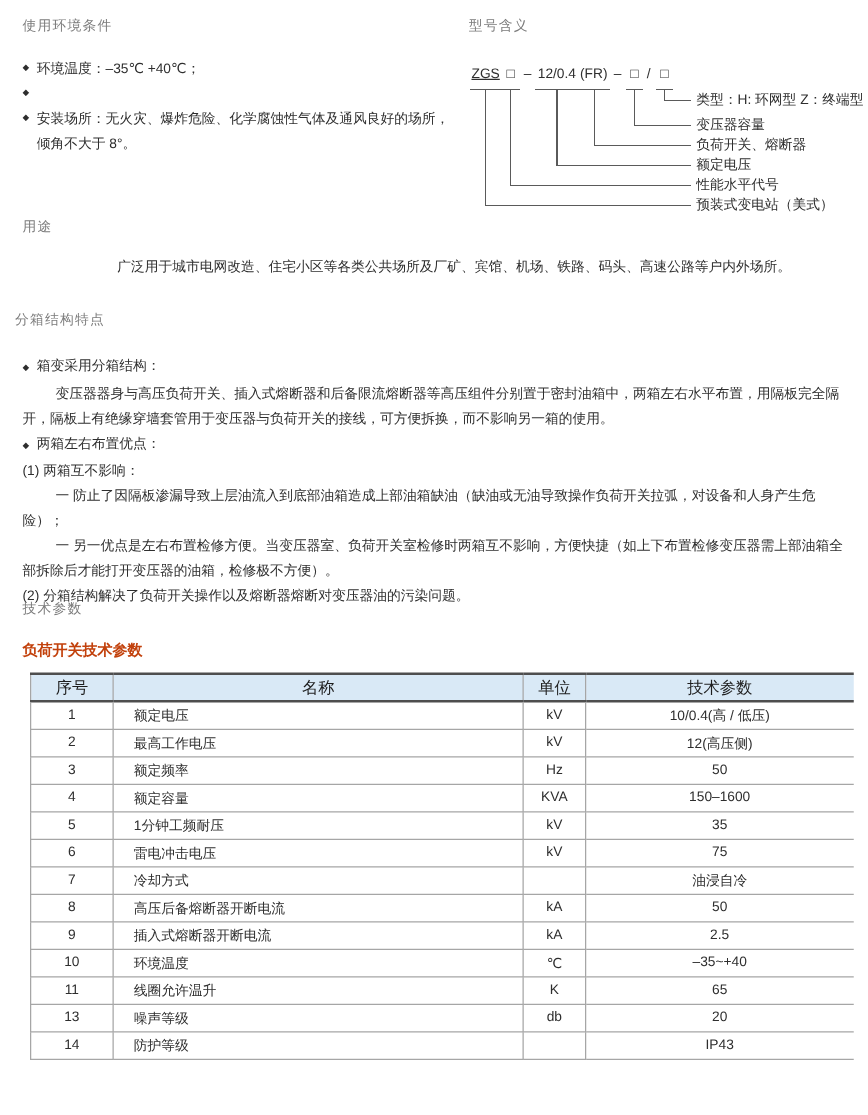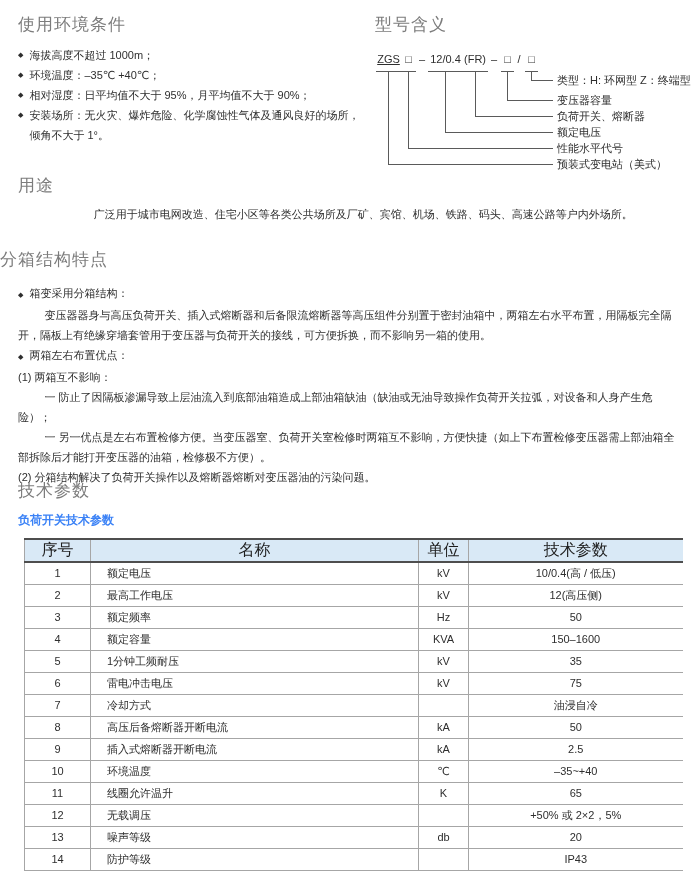--- a/index.html
+++ b/index.html
@@ -7,25 +7,25 @@
   body { font-family:"Liberation Sans","DejaVu Sans",sans-serif; }
   :root{
     --heading-color:#7c7c7c;
     --body-color:#2e2e2e;
     --table-header-bg:#d9e9f6;
     --border-dark:#4e4e4e;
     --border-light:#a6a6a6;
   }
   .page{ position:relative; width:694px; height:892px; background:#fff; color:var(--body-color); overflow:hidden; }
 
-  .section-title{ position:absolute; font-size:17px; font-weight:400; color:var(--heading-color); letter-spacing:1px; white-space:nowrap; }
+  .section-title{ position:absolute; font-size:11px; font-weight:400; color:var(--heading-color); letter-spacing:1px; white-space:nowrap; }
   #env-title{ left:18px; top:13px; }
   #model-title{ left:375px; top:13px; }
   #usage-title{ left:18px; top:174px; }
-  #structure-title{ left:0; top:248px; }
+  #structure-title{ left:12px; top:248px; }
   #params-title{ left:18px; top:479px; }
 
   
   #env-list{ position:absolute; left:18px; top:45px; width:352px; }
   .env-item{ display:flex; font-size:11px; line-height:20px; color:var(--body-color); }
   .diamond{ flex:0 0 auto; font-size:7px; line-height:20px; margin-right:6px; color:var(--body-color); }
 
   
   #model-diagram{ position:absolute; left:375px; top:52px; width:319px; height:125px; font-size:11px; }
   #model-formula{ position:absolute; left:0; top:0; width:100%; height:16px; }
@@ -52,65 +52,60 @@
   
   #usage-text{ position:absolute; left:18px; top:204px; width:662px; font-size:11px; line-height:20px; text-indent:2.6em; color:var(--body-color);text-align:center; }
 
   
   #structure-lines{ position:absolute; left:18px; top:283px; width:663px; }
   .s-line{ font-size:11px; line-height:20px; color:var(--body-color); }
   .s-line.line-para{ text-indent:2.4em; }
   .s-line.line-bullet .diamond{ font-size:7px; margin-right:6px; }
 
   
-  #params-subtitle{ position:absolute; left:18px; top:512px; font-size:12px; font-weight:bold; color:#3b82f6; }
+  #params-subtitle{ position:absolute; left:18px; top:512px; font-size:12px; font-weight:bold; color:#c2410c; }
   #params-table{ position:absolute; left:24px; top:538px; width:658px; border-collapse:collapse; table-layout:fixed; }
   #params-table col.col-idx{ width:66px; }
   #params-table col.col-name{ width:328px; }
   #params-table col.col-unit{ width:50px; }
   #params-table col.col-val{ width:214px; }
   #params-table th{
-    height:22px; font-size:16px; font-weight:400; color:#1d1d1d; text-align:center;
+    height:22px; font-size:13px; font-weight:400; color:#1d1d1d; text-align:center;
     background:var(--table-header-bg);
     border-top:2px solid var(--border-dark);
     border-bottom:2px solid var(--border-dark);
     margin-left:47px;
   }
   #params-table td{ height:22px; font-size:11px; text-align:center; color:var(--body-color); border-bottom:1px solid var(--border-light); }
   #params-table th:first-child, #params-table td:first-child{ border-left:1px solid var(--border-light); }
   #params-table th:nth-child(-n+3), #params-table td:nth-child(-n+3){ border-right:1px solid var(--border-light); }
   #params-table td.name-cell{ text-align:left; padding-left:16px; }
 </style>
 </head>
 <body>
 
 <div class="page">
 
   <div class="section-title" id="env-title">使用环境条件</div>
 
   <div id="env-list">
 
-      <div class="env-item">
-        <span class="diamond">◆</span>
-        <span>海拔高度不超过 1000m；</span>
-      </div>
 
       <div class="env-item">
         <span class="diamond">◆</span>
         <span>环境温度：–35℃ +40℃；</span>
       </div>
 
       <div class="env-item">
         <span class="diamond">◆</span>
-        <span>相对湿度：日平均值不大于 95%，月平均值不大于 90%；</span>
       </div>
 
       <div class="env-item">
         <span class="diamond">◆</span>
-        <span>安装场所：无火灾、爆炸危险、化学腐蚀性气体及通风良好的场所，倾角不大于 1°。</span>
+        <span>安装场所：无火灾、爆炸危险、化学腐蚀性气体及通风良好的场所，倾角不大于 8°。</span>
       </div>
     </div>
 
   <div class="section-title" id="model-title">型号含义</div>
 
   <div id="model-diagram">
     <div id="model-formula">
 
         <span class="f-token">ZGS</span>
 
@@ -288,26 +283,20 @@
           <td>–35~+40</td>
         </tr>
 
         <tr>
           <td>11</td>
           <td class="name-cell">线圈允许温升</td>
           <td>K</td>
           <td>65</td>
         </tr>
 
-        <tr>
-          <td>12</td>
-          <td class="name-cell">无载调压</td>
-          <td></td>
-          <td>+50% 或 2×2，5%</td>
-        </tr>
 
         <tr>
           <td>13</td>
           <td class="name-cell">噪声等级</td>
           <td>db</td>
           <td>20</td>
         </tr>
 
         <tr>
           <td>14</td>

